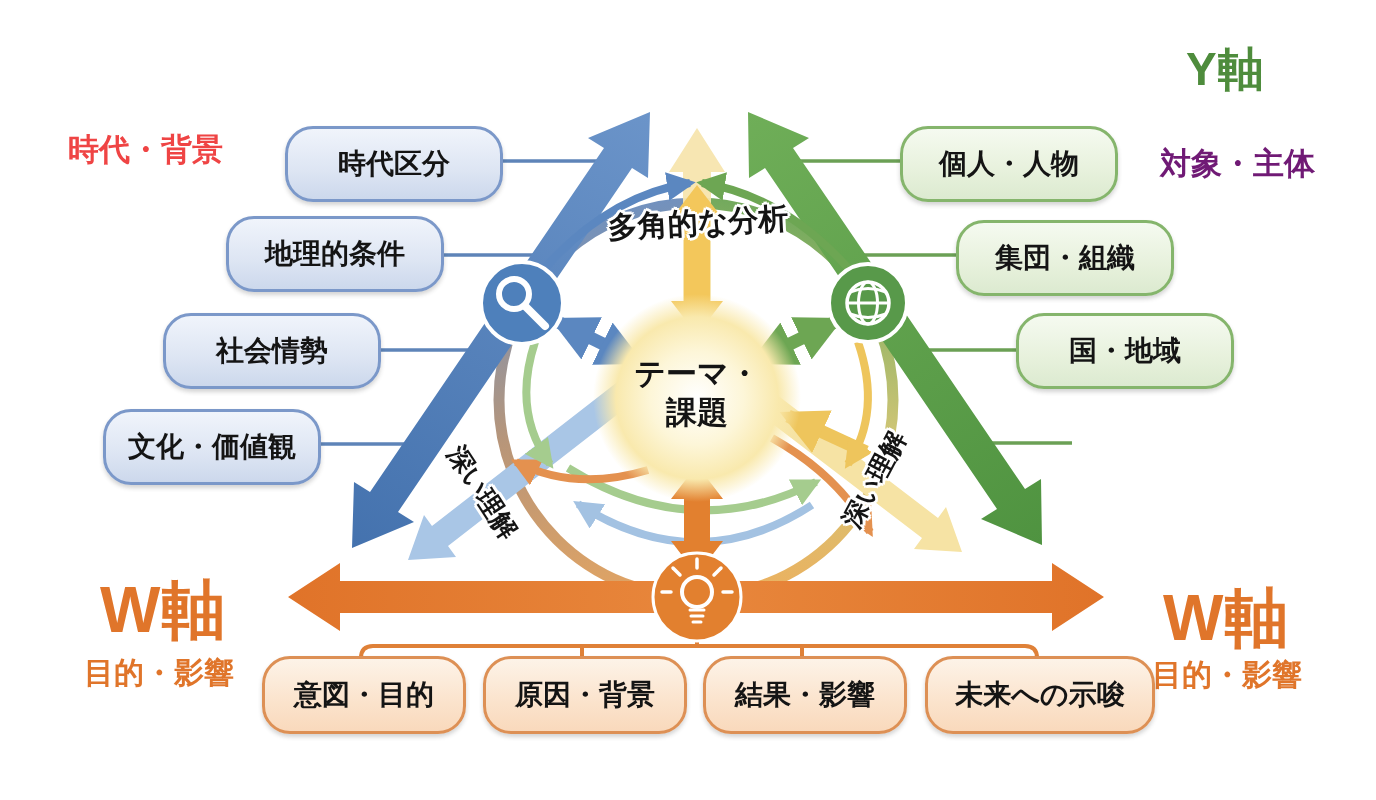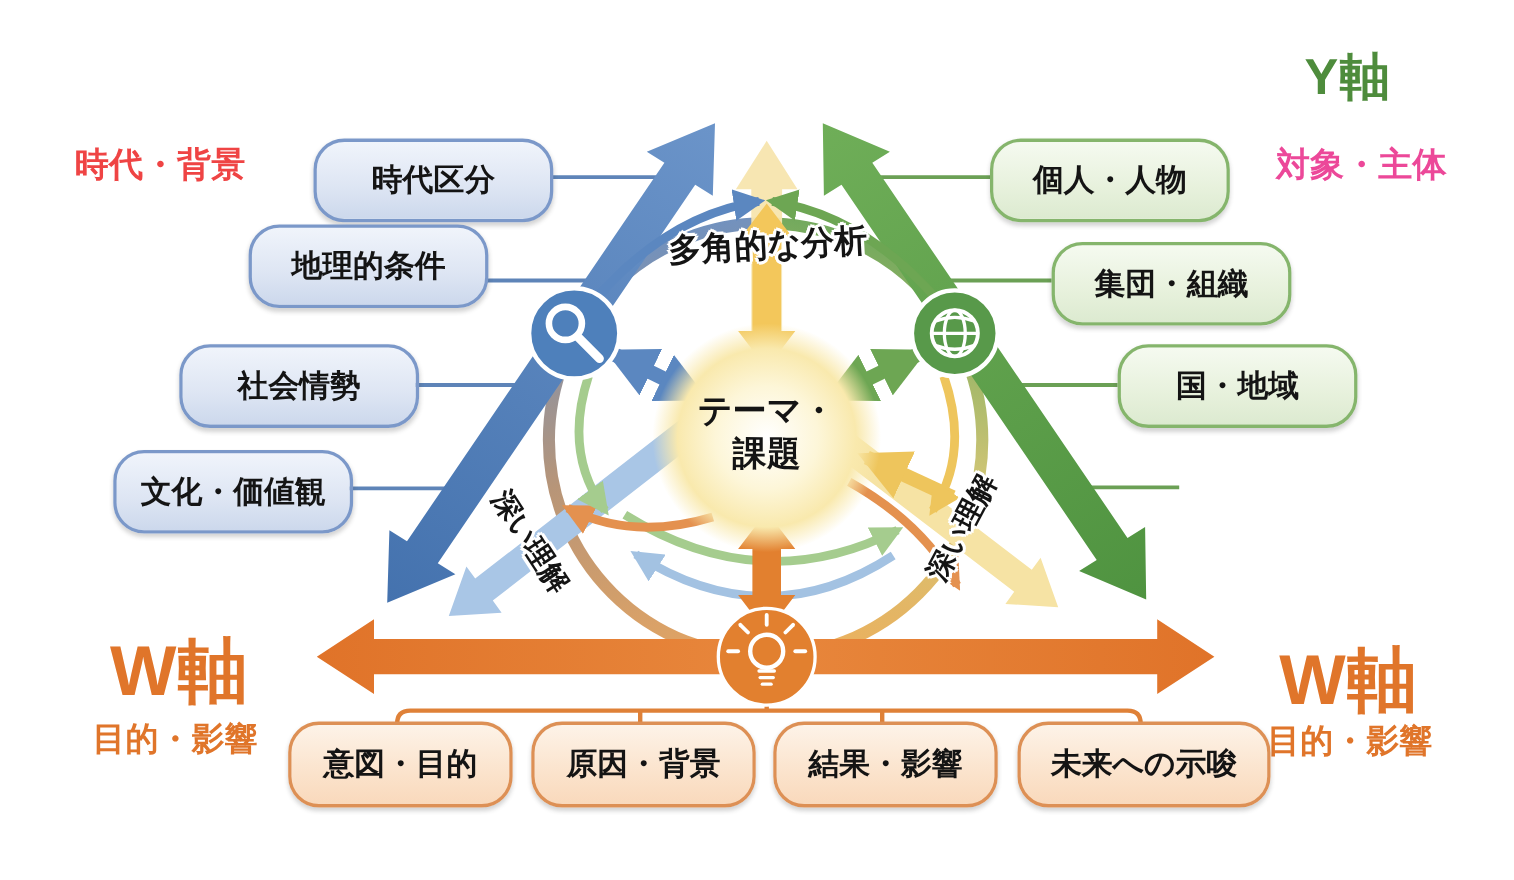--- a/index.html
+++ b/index.html
@@ -6,38 +6,38 @@
   .stage{position:relative;width:1376px;height:800px;background:#ffffff;overflow:hidden;
          font-family:"Liberation Sans","DejaVu Sans",sans-serif;}
   .layer-svg{position:absolute;left:0;top:0;z-index:1;}
   .txt{position:absolute;z-index:3;}
 
   .axis-title{font-weight:900;letter-spacing:1px;line-height:1;}
   .axis-sub{font-weight:800;line-height:1;}
   .x-title{left:86px;top:46px;font-size:70px;color:#3a6cae;}
   .x-sub{left:68px;top:134px;font-size:31px;color:#ef4444;}
   .y-title{left:1186px;top:46px;font-size:46px;color:#4e8c3c;}
-  .y-sub{left:1160px;top:134px;font-size:31px;color:#ec4899;}
+  .y-sub{left:1160px;top:150px;font-size:31px;color:#701a75;font-family:Liberation Mono, monospace;}
   .wl-title{left:100px;top:578px;font-size:64px;color:#e0752a;}
   .wl-sub{left:84px;top:658px;font-size:30px;color:#e0752a;}
   .wr-title{left:1163px;top:586px;font-size:64px;color:#e0752a;}
   .wr-sub{left:1152px;top:660px;font-size:30px;color:#e0752a;}
 
   .box{position:absolute;z-index:3;display:flex;align-items:center;justify-content:center;
        font-weight:800;font-size:28px;color:#141414;border-radius:28px;
        box-shadow:0 3px 4px rgba(60,60,60,.22);}
   .box-blue{background:linear-gradient(180deg,#f0f4fb 0%,#dde5f3 60%,#ccd8ec 100%);
             border:3px solid #7b98c9;}
   .box-green{background:linear-gradient(180deg,#f5faf0 0%,#e7f1dc 60%,#dcead0 100%);
              border:3px solid #85b56c;}
   .box-orange{background:linear-gradient(180deg,#fdf3e8 0%,#fbe3cc 60%,#f9d9bc 100%);
               border:3px solid #dd9055;}
 
   .b-x0{left:285px;top:126px;width:212px;height:70px;}
-  .b-x1{left:226px;top:204px;width:212px;height:70px;}
+  .b-x1{left:226px;top:216px;width:212px;height:70px;}
   .b-x2{left:163px;top:313px;width:212px;height:70px;}
   .b-x3{left:103px;top:409px;width:212px;height:70px;}
   .b-y0{left:900px;top:126px;width:212px;height:70px;}
   .b-y1{left:956px;top:220px;width:212px;height:70px;text-align:right;}
   .b-y2{left:1016px;top:313px;width:212px;height:70px;}
   .b-y3{left:1072px;top:408px;width:218px;height:70px;}
   .b-w0{left:262px;top:656px;width:198px;height:72px;}
   .b-w1{left:483px;top:656px;width:198px;height:72px;}
   .b-w2{left:703px;top:656px;width:198px;height:72px;}
   .b-w3{left:925px;top:656px;width:224px;height:72px;}

